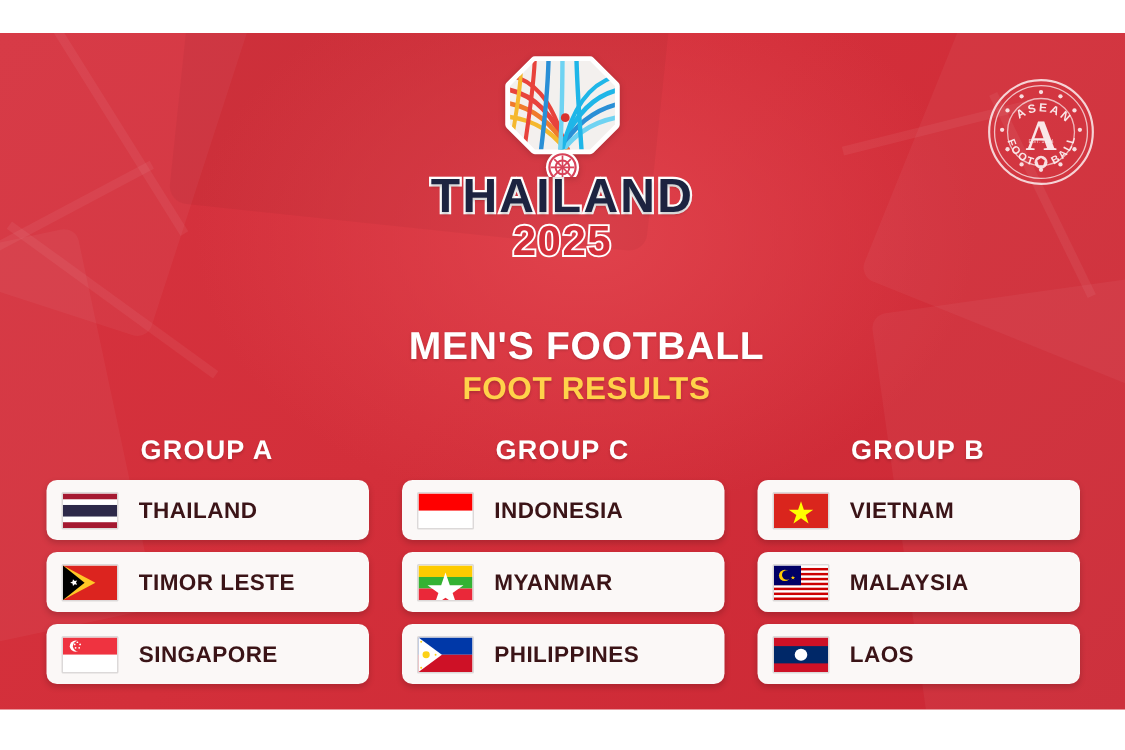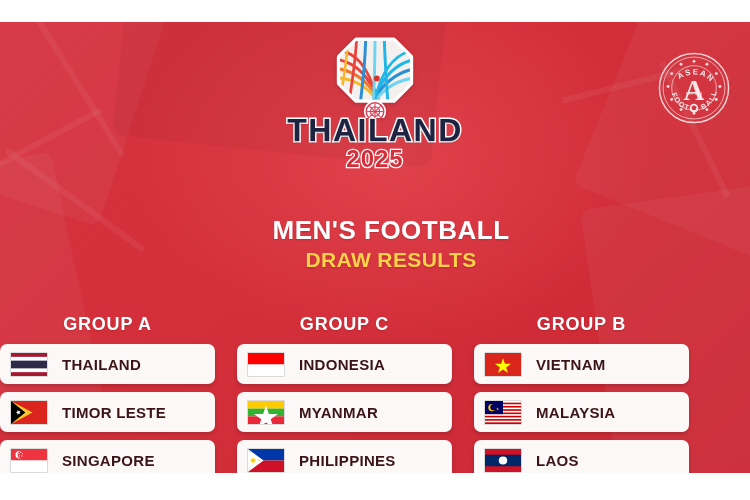--- a/index.html
+++ b/index.html
@@ -69,21 +69,21 @@
     font-weight:bold;
     letter-spacing:1.5px;
     color:#1d2340;
     -webkit-text-stroke:3px #ffffff;
     paint-order:stroke fill;
     text-shadow:0 2px 2px rgba(0,0,0,0.18);
   }
   .wordmark .yr {
     display:block;
     margin-top:1px;
-    font-size:24px;
+    font-size:28px;
     font-weight:bold;
     letter-spacing:1px;
     color:#d32f3a;
     -webkit-text-stroke:2.5px #ffffff;
     paint-order:stroke fill;
   }
 
   
   .badge {
     position:absolute;
@@ -111,22 +111,23 @@
     margin-top:2px;
     font-size:21px; font-weight:bold;
     letter-spacing:0.4px;
     color:#ffd24a;
     text-shadow:0 1px 2px rgba(0,0,0,0.18);
   }
 
   
   .groups {
     position:absolute;
-    left:0; right:0; top:292px;
+    left:0; right:0; top:268px;
     display:flex;
+    justify-content:center;
     gap:22px;
   }
   .group { width:215px; }
 
   .group-title {
     display:block;
     text-align:center;
     font-size:18px; font-weight:bold;
     letter-spacing:0.8px;
     color:#ffffff;
@@ -256,21 +257,21 @@
       </text>
       <text font-size="10" font-weight="bold" fill="#ffffff" letter-spacing="2" opacity="0.95">
         <textPath href="#arcBot" startOffset="62%">BALL</textPath>
       </text>
       <circle cx="50" cy="78" r="6" fill="#ffffff" opacity="0.9"></circle>
       <path d="M50 74 l3.5 2.5 -1.4 4.2 h-4.2 l-1.4 -4.2 Z" fill="#d32f3a"></path>
     </svg>
 
     <div class="titles">
       <span class="t-main">MEN'S FOOTBALL</span>
-      <span class="t-sub">DRAW RESULTS</span>
+      <span class="t-sub">FOOT RESULTS</span>
     </div>
 
     <div class="groups" id="groups">
         <div class="group">
           <span class="group-title">GROUP A</span>
           <div class="team-card">
             <svg viewBox="0 0 60 40" preserveAspectRatio="none" width="38" height="25" class="flag">
               <rect width="60" height="40" fill="#fff"></rect>
        <rect y="0" width="60" height="6.7" fill="#A51931"></rect>
        <rect y="13.3" width="60" height="13.4" fill="#2D2A4A"></rect>

